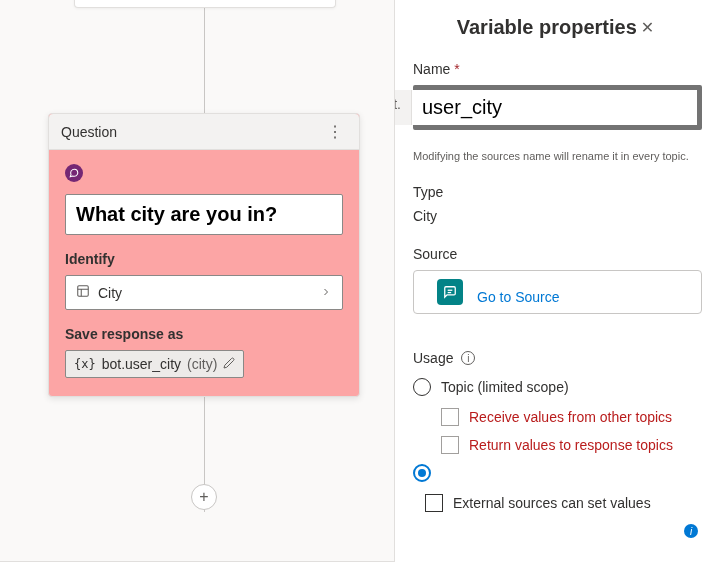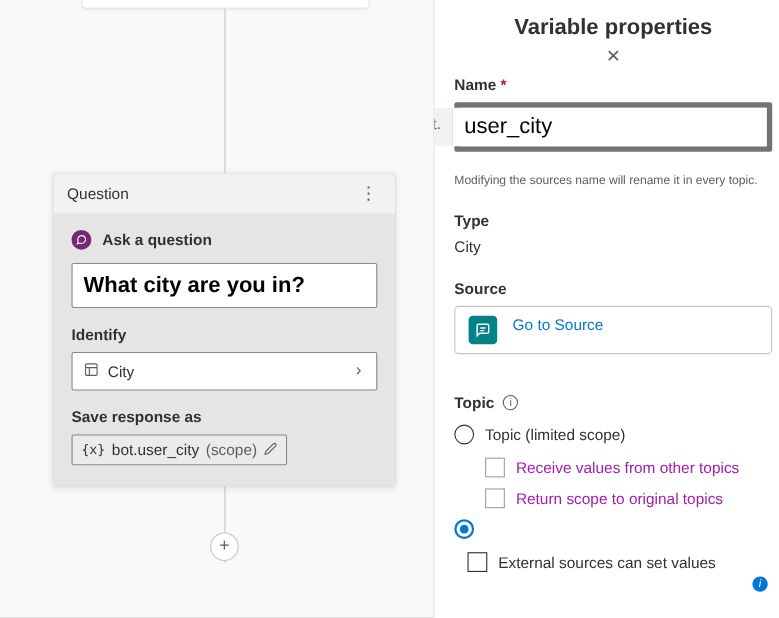--- a/index.html
+++ b/index.html
@@ -49,25 +49,24 @@
     display: flex; align-items: center; justify-content: center;
     color: #605e5c;
     font-size: 16px;
     cursor: pointer;
   }
 
   .node {
     position: absolute;
     left: 48px; top: 113px;
     width: 312px;
-    background: #e5e5e5;
+    background: #fca5a5;
     border: 1px solid #e1dfdd;
     border-radius: 4px;
     box-shadow: 0 2px 6px rgba(0,0,0,0.1);
-    margin-top: 44px;
   }
   .node-header {
     background: #f3f2f1;
     padding: 8px 12px;
     display: flex;
     justify-content: space-between;
     align-items: center;
     border-bottom: 1px solid #e1dfdd;
     border-radius: 4px 4px 0 0;
   }
@@ -121,24 +120,24 @@
   
   .pane {
     position: absolute;
     left: 394px; top: 0;
     width: 314px; height: 562px;
     background: #fff;
     border-left: 1px solid #e1dfdd;
     padding: 14px 6px 14px 18px;
     overflow-y: auto;
   }
-  .pane-header { display: flex; justify-content: center; align-items: center; margin-bottom: 4px; flex-direction: column; }
+  .pane-header { display: flex; justify-content: center; align-items: center; margin-bottom: 20px; }
   .pane-title { font-size: 20px; font-weight: 600; }
   .close-x { font-size: 16px; color: #605e5c; cursor: pointer; padding: 4px; }
-  .pane-label { font-weight: 700; margin-bottom: 8px; display: block; }
+  .pane-label { font-weight: 400; margin-bottom: 8px; display: block; }
   .req { color: #a4262c; }
   .name-row {
     display: flex;
     border: 5px solid #737373;
     border-radius: 2px;
     margin-bottom: 20px;
     justify-content: flex-end;
   }
   .name-prefix {
     background: #f3f2f1;
@@ -150,24 +149,24 @@
     border: none;
     padding: 6px 10px;
     font-size: 20px;
     flex: 1;
     outline: none;
   }
   .hint { font-size: 11px; color: #605e5c; margin-bottom: 22px; }
   .pane-value { margin-bottom: 22px; }
 
   .goto {
-    display: flex; align-items: flex-start; gap: 14px;
+    display: flex; align-items: flex-end; gap: 14px;
     border: 1px solid #c8c6c4;
     border-radius: 4px;
-    padding: 8px 12px;
+    padding: 8px 23px;
     margin-bottom: 36px;
     cursor: pointer;
   }
   .goto-icon {
     width: 26px; height: 26px; border-radius: 4px;
     background: #038387; color: #fff;
     display: flex; align-items: center; justify-content: center;
   }
   .goto-link { color: #0078d4; }
 
@@ -179,21 +178,21 @@
   }
   .radio-row { display: flex; align-items: center; gap: 10px; margin-bottom: 12px; cursor: pointer; }
   .radio {
     width: 18px; height: 18px; border-radius: 50%;
     border: 1px solid #323130;
     display: flex; align-items: center; justify-content: center;
     flex-shrink: 0;
   }
   .radio.checked { border-color: #0078d4; border-width: 2px; }
   .radio.checked::after { content: ""; width: 8px; height: 8px; border-radius: 50%; background: #0078d4; }
-  .check-row { display: flex; align-items: center; gap: 10px; margin: 10px 0 10px 28px; color: #a21caf; }
+  .check-row { display: flex; align-items: center; gap: 10px; margin: 10px 0 10px 28px; color: #b91c1c; }
   .check-row.active { color: #323130; margin-left: 12px; margin-top: 12px; }
   .checkbox {
     width: 18px; height: 18px;
     border: 1px solid #a19f9d;
     flex-shrink: 0;
   }
   .check-row.active .checkbox { border-color: #323130; }
   .footer-info {
     position: absolute;
     right: 10px; bottom: 24px;
@@ -215,21 +214,20 @@
       <span class="node-header-title">Question</span>
       <span class="node-kebab">⋮</span>
     </div>
     <div class="node-body">
       <div class="node-title-row">
         <span class="node-icon">
           <svg width="10" height="10" viewBox="0 0 24 24" fill="none" stroke="currentColor" stroke-width="2.5">
               <path d="M21 11.5a8.38 8.38 0 0 1-.9 3.8 8.5 8.5 0 0 1-7.6 4.7 8.38 8.38 0 0 1-3.8-.9L3 21l1.9-5.7a8.38 8.38 0 0 1-.9-3.8 8.5 8.5 0 0 1 4.7-7.6 8.38 8.38 0 0 1 3.8-.9h.5a8.48 8.48 0 0 1 8 8v.5z"></path>
             </svg>
         </span>
-        <span class="node-title">Ask a question</span>
       </div>
       <input class="node-input" value="What city are you in?" style="">
       <span class="node-label">Identify</span>
       <div class="node-select">
         <span class="node-select-left">
           <span class="entity-icon">
             <svg width="14" height="14" viewBox="0 0 24 24" fill="none" stroke="currentColor" stroke-width="1.8">
                 <rect x="3" y="3" width="18" height="18" rx="2"></rect>
                 <path d="M3 9h18M9 21V9"></path>
               </svg>
@@ -239,21 +237,21 @@
         <span class="chev">
           <svg width="12" height="12" viewBox="0 0 24 24" fill="none" stroke="currentColor" stroke-width="2">
               <polyline points="9 18 15 12 9 6"></polyline>
             </svg>
         </span>
       </div>
       <span class="node-label">Save response as</span>
       <span class="var-chip">
         <span class="x">{x}</span>
         <span>bot.user_city</span>
-        <span class="type">(scope)</span>
+        <span class="type">(city)</span>
         <span class="pencil">
           <svg width="12" height="12" viewBox="0 0 24 24" fill="none" stroke="currentColor" stroke-width="2">
               <path d="M17 3a2.828 2.828 0 1 1 4 4L7.5 20.5 2 22l1.5-5.5L17 3z"></path>
             </svg>
         </span>
       </span>
     </div>
   </div>
 
   <div class="add-btn">
@@ -285,35 +283,35 @@
       <svg width="14" height="14" viewBox="0 0 24 24" fill="none" stroke="currentColor" stroke-width="2.2">
           <path d="M21 15a2 2 0 0 1-2 2H7l-4 4V5a2 2 0 0 1 2-2h14a2 2 0 0 1 2 2z"></path>
           <line x1="8" y1="9" x2="16" y2="9"></line>
           <line x1="8" y1="13" x2="14" y2="13"></line>
         </svg>
     </span>
     <span class="goto-link">Go to Source</span>
   </div>
 
   <div class="usage-header">
-    <span class="pane-label" style="margin-bottom:0">Topic</span>
+    <span class="pane-label" style="margin-bottom:0">Usage</span>
     <span class="info-icon">i</span>
   </div>
 
   <div class="radio-row">
     <span class="radio"></span>
     <span>Topic (limited scope)</span>
   </div>
   <div class="check-row">
     <span class="checkbox"></span>
     <span>Receive values from other topics</span>
   </div>
   <div class="check-row">
     <span class="checkbox"></span>
-    <span>Return scope to original topics</span>
+    <span>Return values to response topics</span>
   </div>
 
   <div class="radio-row">
     <span class="radio checked"></span>
   </div>
   <div class="check-row active">
     <span class="checkbox"></span>
     <span>External sources can set values</span>
   </div>
 

